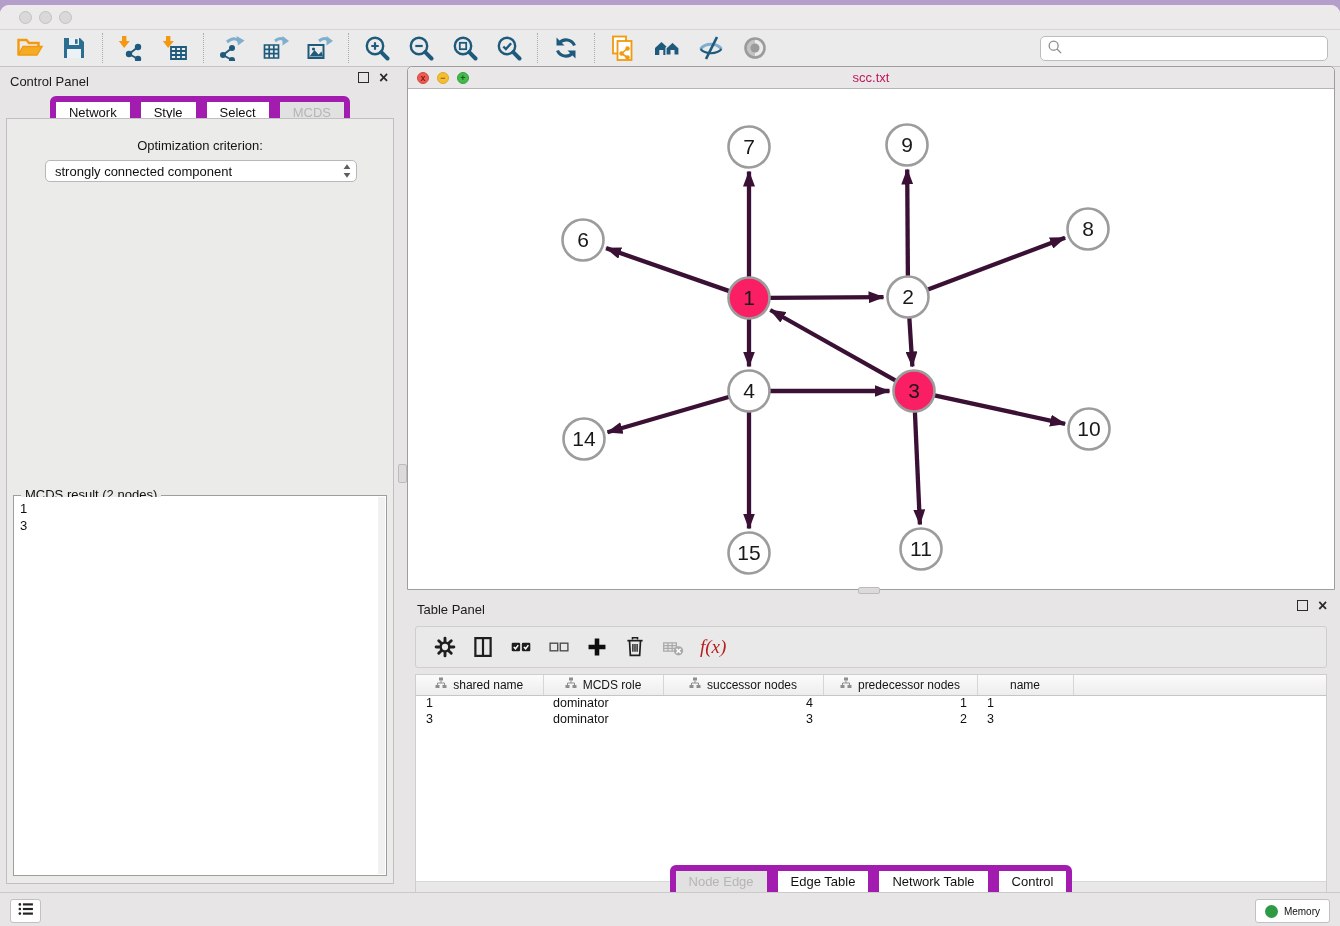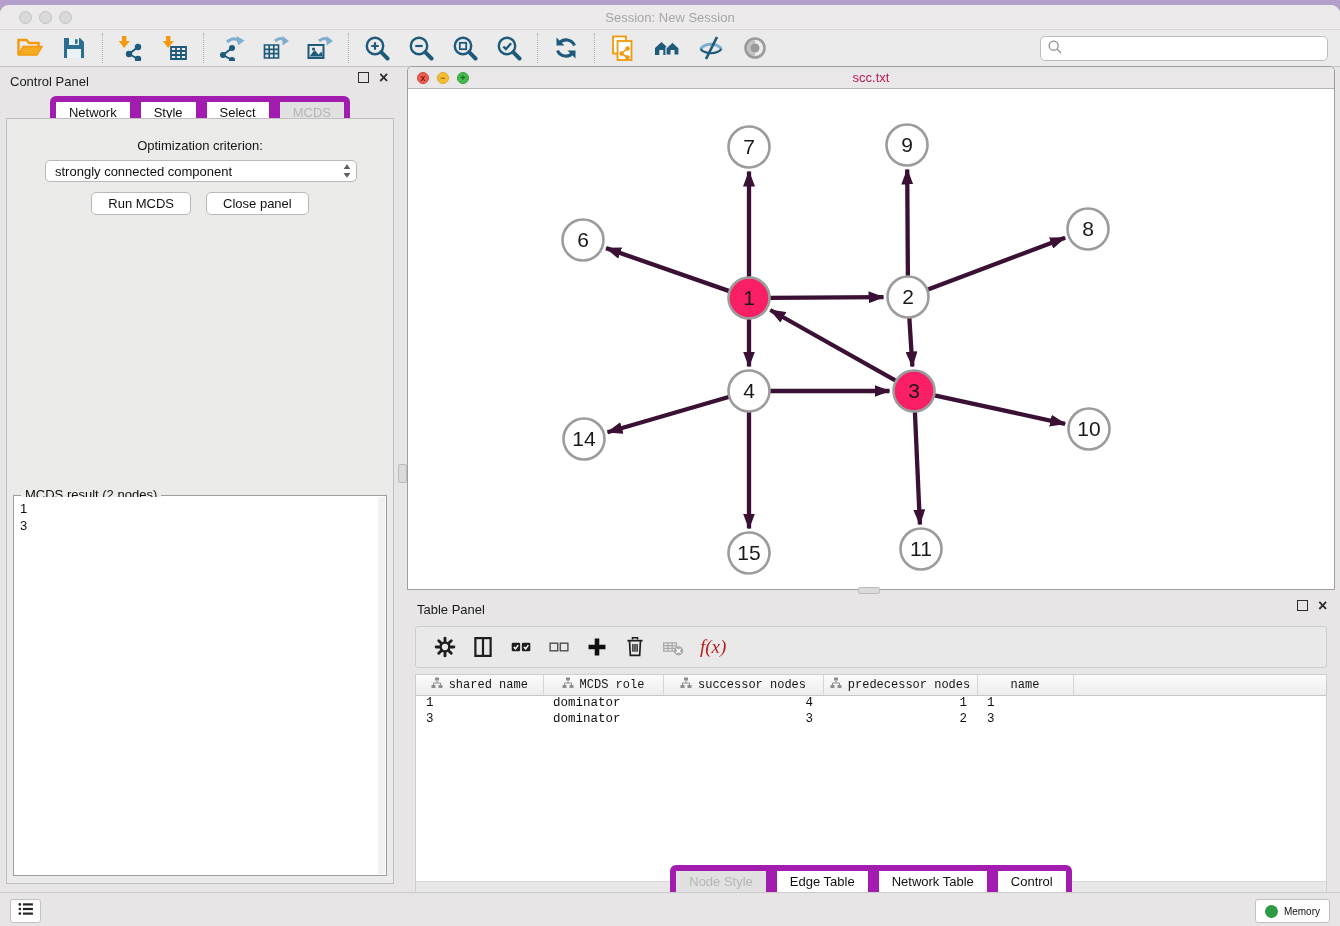--- a/index.html
+++ b/index.html
@@ -50,21 +50,21 @@
   .traffic { position:absolute; top:5px; width:12px; height:12px; border-radius:50%; font-size:9px; line-height:11px; text-align:center; font-weight:bold; }
   .net-canvas { position:relative; width:926px; height:501px; }
   .h-divider-handle { position:absolute; left:858px; top:587px; width:22px; height:7px; background:#DCDADA; border:1px solid #BDBBBB; border-radius:2px; }
 
   
   .tp-header { position:absolute; left:417px; top:600px; }
   .tp-toolbar { position:absolute; left:415px; top:626px; width:912px; height:42px; background:#EAE9E9; border:1px solid #CFCDCD; border-radius:3px; display:flex; align-items:center; padding-left:10px; }
   .tp-toolbar .ticon { width:24px; height:24px; margin:0 7px; }
   .tp-toolbar .ticon svg { width:22px; height:22px; }
   .fx-label { font-size:19px; color:#b91c1c; font-family:"Liberation Serif", serif; font-style:italic; margin:0 8px; }
-  .tp-tablebox { position:absolute; left:415px; top:674px; width:912px; height:220px; background:#FFFFFF; border:1px solid #CFCDCD; overflow:hidden;font-family:Liberation Mono, monospace; }
+  .tp-tablebox { position:absolute; left:415px; top:674px; width:912px; height:220px; background:#FFFFFF; border:1px solid #CFCDCD; overflow:hidden; }
   table.data { border-collapse:collapse; width:100%; table-layout:fixed; }
   table.data th { height:20px; background:linear-gradient(#FBFBFB,#EDEDED); border-bottom:1px solid #C6C6C6; border-right:1px solid #D6D6D6; font-size:12px; font-weight:normal; color:#141414; text-align:center; overflow:hidden; white-space:nowrap; }
   table.data th .thwrap { display:inline-flex; align-items:center; gap:6px; }
   table.data td { height:16px; font-size:12.5px; color:#101010; padding:0 10px; white-space:nowrap; overflow:hidden; }
   .tp-bottomstrip { position:absolute; left:0; bottom:0; width:100%; height:12px; background:#E9E8E8; border-top:1px solid #D8D8D8; }
   .tp-tabs { position:absolute; left:407px; top:865px; width:928px; text-align:center; }
 
   
   .statusbar { position:absolute; left:0; top:892px; width:1340px; height:34px; background:#E7E5E5; border-top:1px solid #CBC9C9; }
   .status-btn { position:absolute; top:6px; height:24px; background:#FFFFFF; border:1px solid #C2C0C0; border-radius:3px; display:flex; align-items:center; justify-content:center; }
@@ -75,21 +75,20 @@
 </style>
 </head>
 <body>
 
 <div class="window"></div>
 
 <div class="titlebar">
   <span class="tl-dot" style="left:19px"></span>
   <span class="tl-dot" style="left:39px"></span>
   <span class="tl-dot" style="left:59px"></span>
-  <div class="app-title">Session: New Session</div>
 </div>
 
 <div class="toolbar">
   <span id="main-toolbar-icons" style="display:flex;align-items:center">
       <span class="ticon">
         <svg viewBox="0 0 26 26">
           <path d="M1.5 20 V5 h8 l2.5 3 H21.5 v4" fill="none" stroke="#F2990F" stroke-width="2.4"></path>
           <path d="M1.5 20 l4.5-8.5 H25 L20 20 Z" fill="#F5AB23" stroke="#F2990F" stroke-width="1.4"></path>
         </svg>
       </span>
@@ -243,24 +242,20 @@
 <div class="cp-box">
   <div class="opt-label">Optimization criterion:</div>
   <div class="dropdown">
     <span>strongly connected component</span>
     <span class="dd-stepper">
       <svg viewBox="0 0 10 18" width="10" height="18">
           <path d="M5 2.2 L8.4 7 H1.6 Z" fill="#5E5E5E"></path>
           <path d="M5 15.8 L8.4 11 H1.6 Z" fill="#5E5E5E"></path>
         </svg>
     </span>
-  </div>
-  <div class="btn-row">
-    <button class="push-btn">Run MCDS</button>
-    <button class="push-btn">Close panel</button>
   </div>
   <div class="groupbox">
     <span class="groupbox-label">MCDS result (2 nodes)</span>
     <div class="result-area" id="mcds-result-lines">1
 3</div>
     <div class="result-scroll"></div>
   </div>
 </div>
 <div class="v-divider-handle"></div>
 
@@ -472,21 +467,21 @@
           <td style="text-align: right;">3</td>
           <td style="text-align: right;">2</td>
           <td style="text-align: left;">3</td>
           <td></td>
         </tr>
       </tbody>
   </table>
   <div class="tp-bottomstrip"></div>
 </div>
 <div class="tp-tabs"><span class="tabgroup" id="tp-tabgroup">
-      <span class="tab selected-disabled">Node Style</span>
+      <span class="tab selected-disabled">Node Edge</span>
       <span class="tab">Edge Table</span>
       <span class="tab">Network Table</span>
       <span class="tab">Control</span>
     </span></div>
 
 <div class="statusbar">
   <div class="status-btn list-btn">
     <span>
       <svg viewBox="0 0 26 26">
           <g fill="#222">

